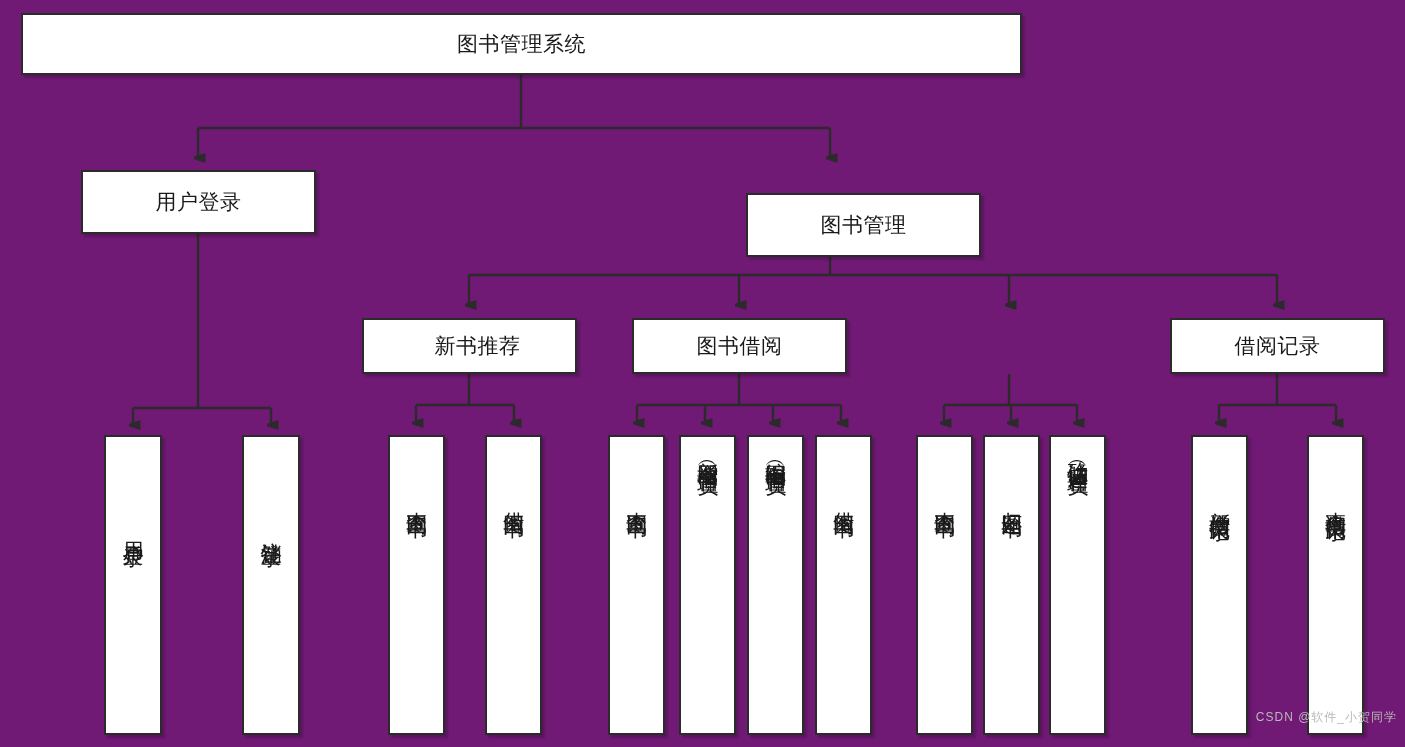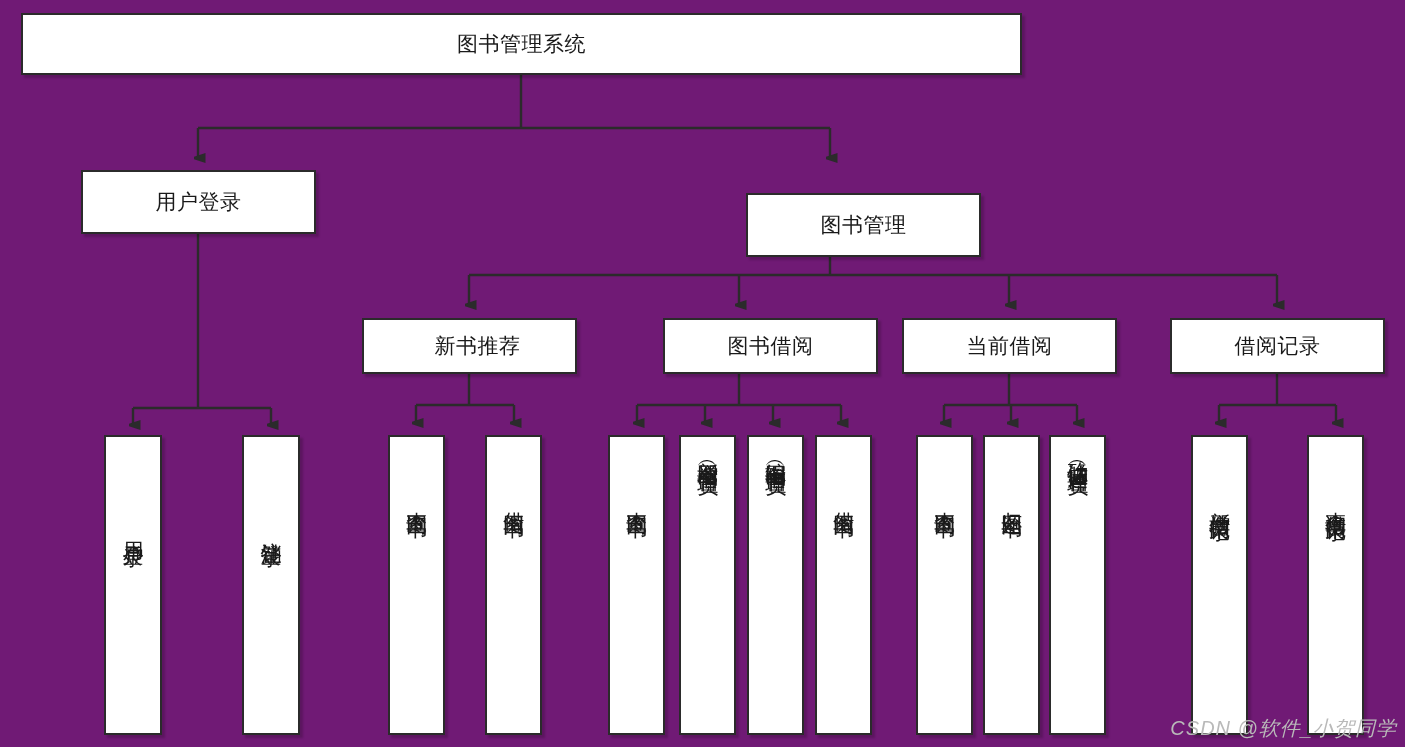--- a/index.html
+++ b/index.html
@@ -65,27 +65,26 @@
   }
   .node.vertical.mid2 .label {
     margin-top: 52px;
   }
   .node.vertical.topstart .label {
     margin-top: 2px;
   }
   .watermark {
     position: absolute;
     right: 8px;
-    bottom: 5px;
-    font-size: 20px;
+    bottom: 21px;
+    font-size: 12px;
     color: #b9b9b9;
     letter-spacing: 1px;
     z-index: 3;
     white-space: nowrap;
-    font-style: italic;
   }
 </style>
 </head>
 <body>
 
 <div id="canvas">
 
   <svg class="edges" viewBox="0 0 1405 747">
     <defs>
       <marker id="arrow" markerWidth="12" markerHeight="12" refX="5" refY="7.5" orient="auto" markerUnits="userSpaceOnUse">
@@ -143,25 +142,22 @@
   <div class="node horizontal" style="left:81px; top:170px; width:235px; height:64px;">
     <span class="label">用户登录</span>
   </div>
   <div class="node horizontal" style="left:746px; top:170px; width:235px; height:64px;margin-top:23px;">
     <span class="label">图书管理</span>
   </div>
 
   <div class="node horizontal" style="left:362px; top:318px; width:215px; height:56px;padding-left:16px;">
     <span class="label">新书推荐</span>
   </div>
-  <div class="node horizontal" style="left:632px; top:318px; width:215px; height:56px;margin-left:31px;">
+  <div class="node horizontal" style="left:632px; top:318px; width:215px; height:56px;">
     <span class="label">图书借阅</span>
-  </div>
-  <div class="node horizontal" style="left:902px; top:318px; width:215px; height:56px;">
-    <span class="label">当前借阅</span>
   </div>
   <div class="node horizontal" style="left:1170px; top:318px; width:215px; height:56px;align-items:center;">
     <span class="label">借阅记录</span>
   </div>
 
   <div class="node vertical mid" style="left:104px; top:435px; width:58px; height:300px;">
     <span class="label">用户登录</span>
   </div>
   <div class="node vertical mid" style="left:242px; top:435px; width:58px; height:300px;">
     <span class="label">注销登录</span>

